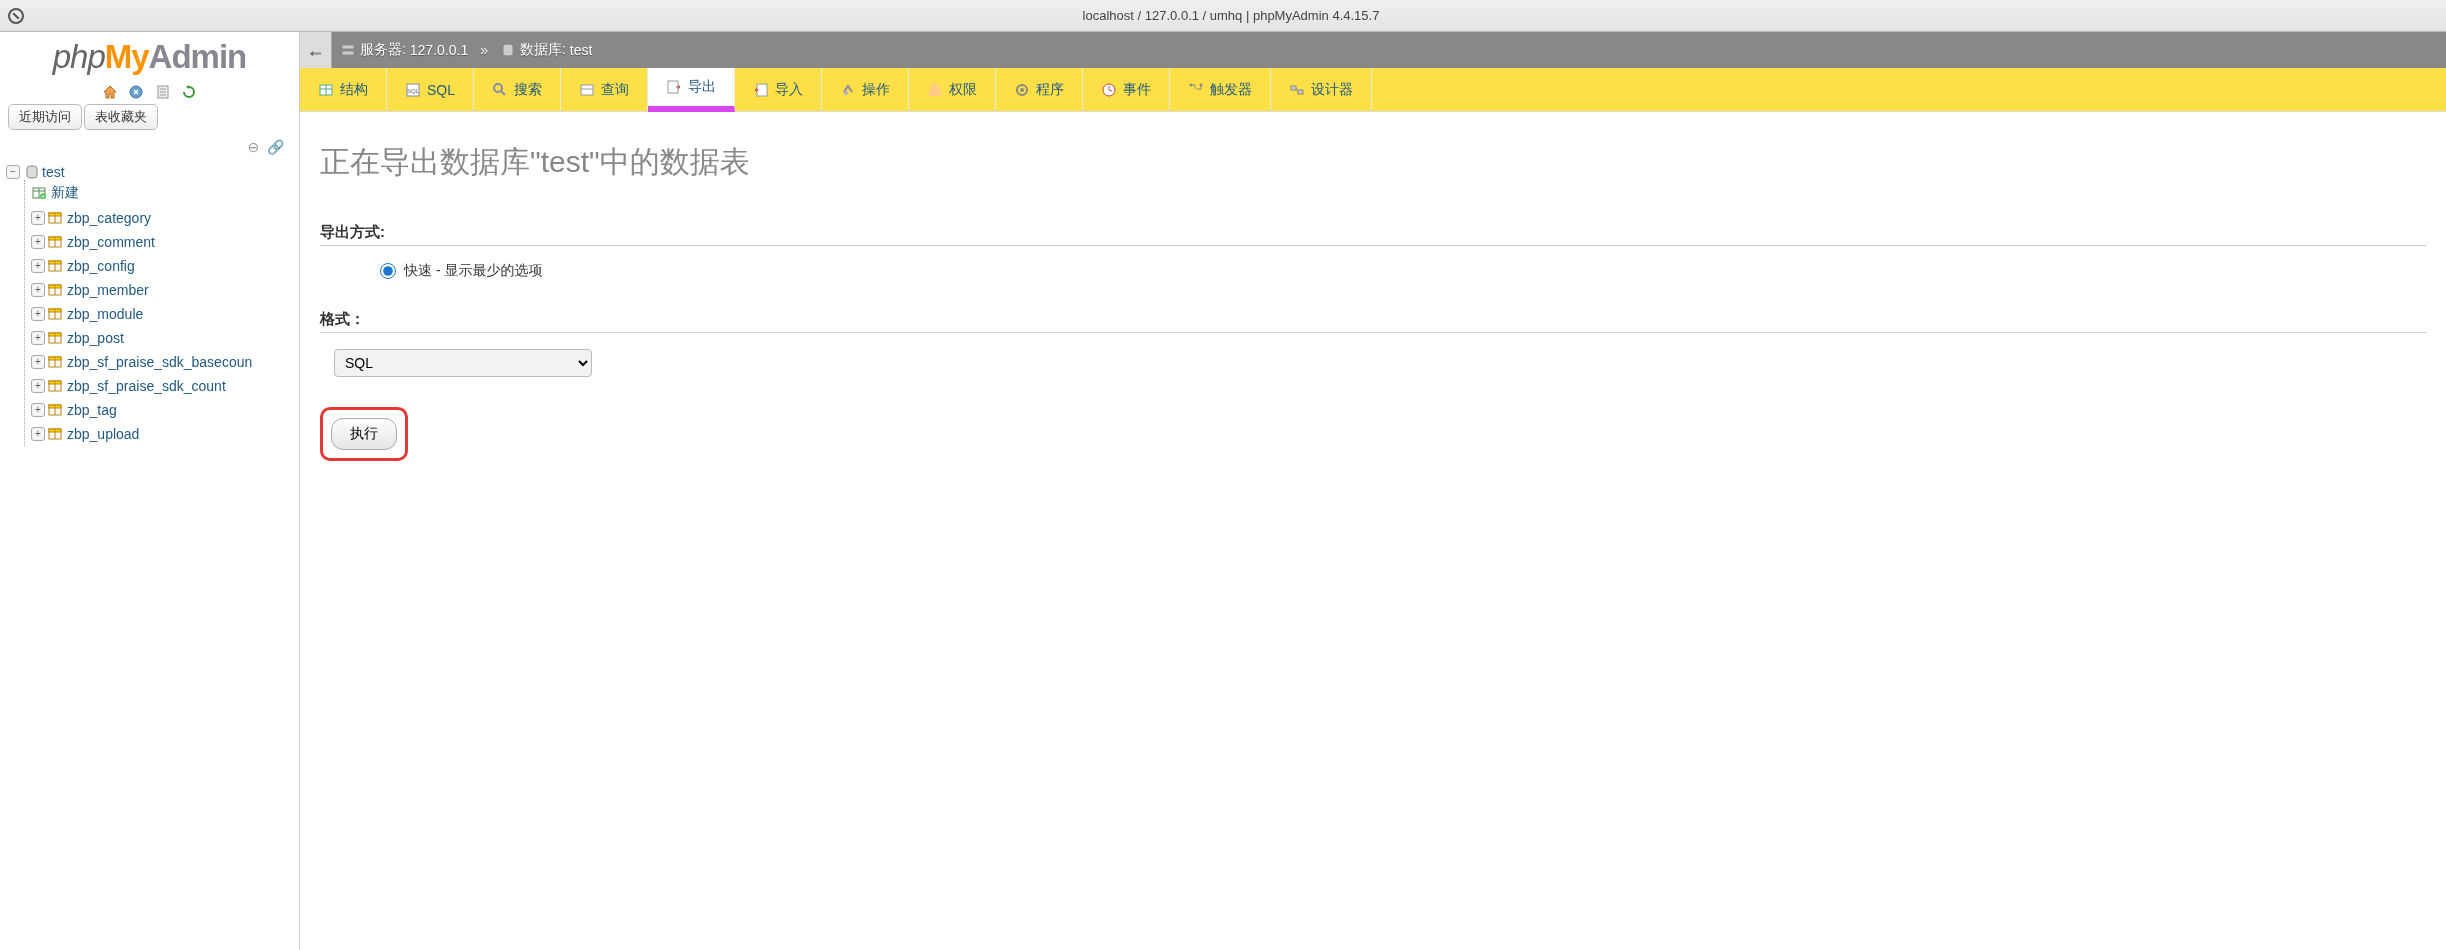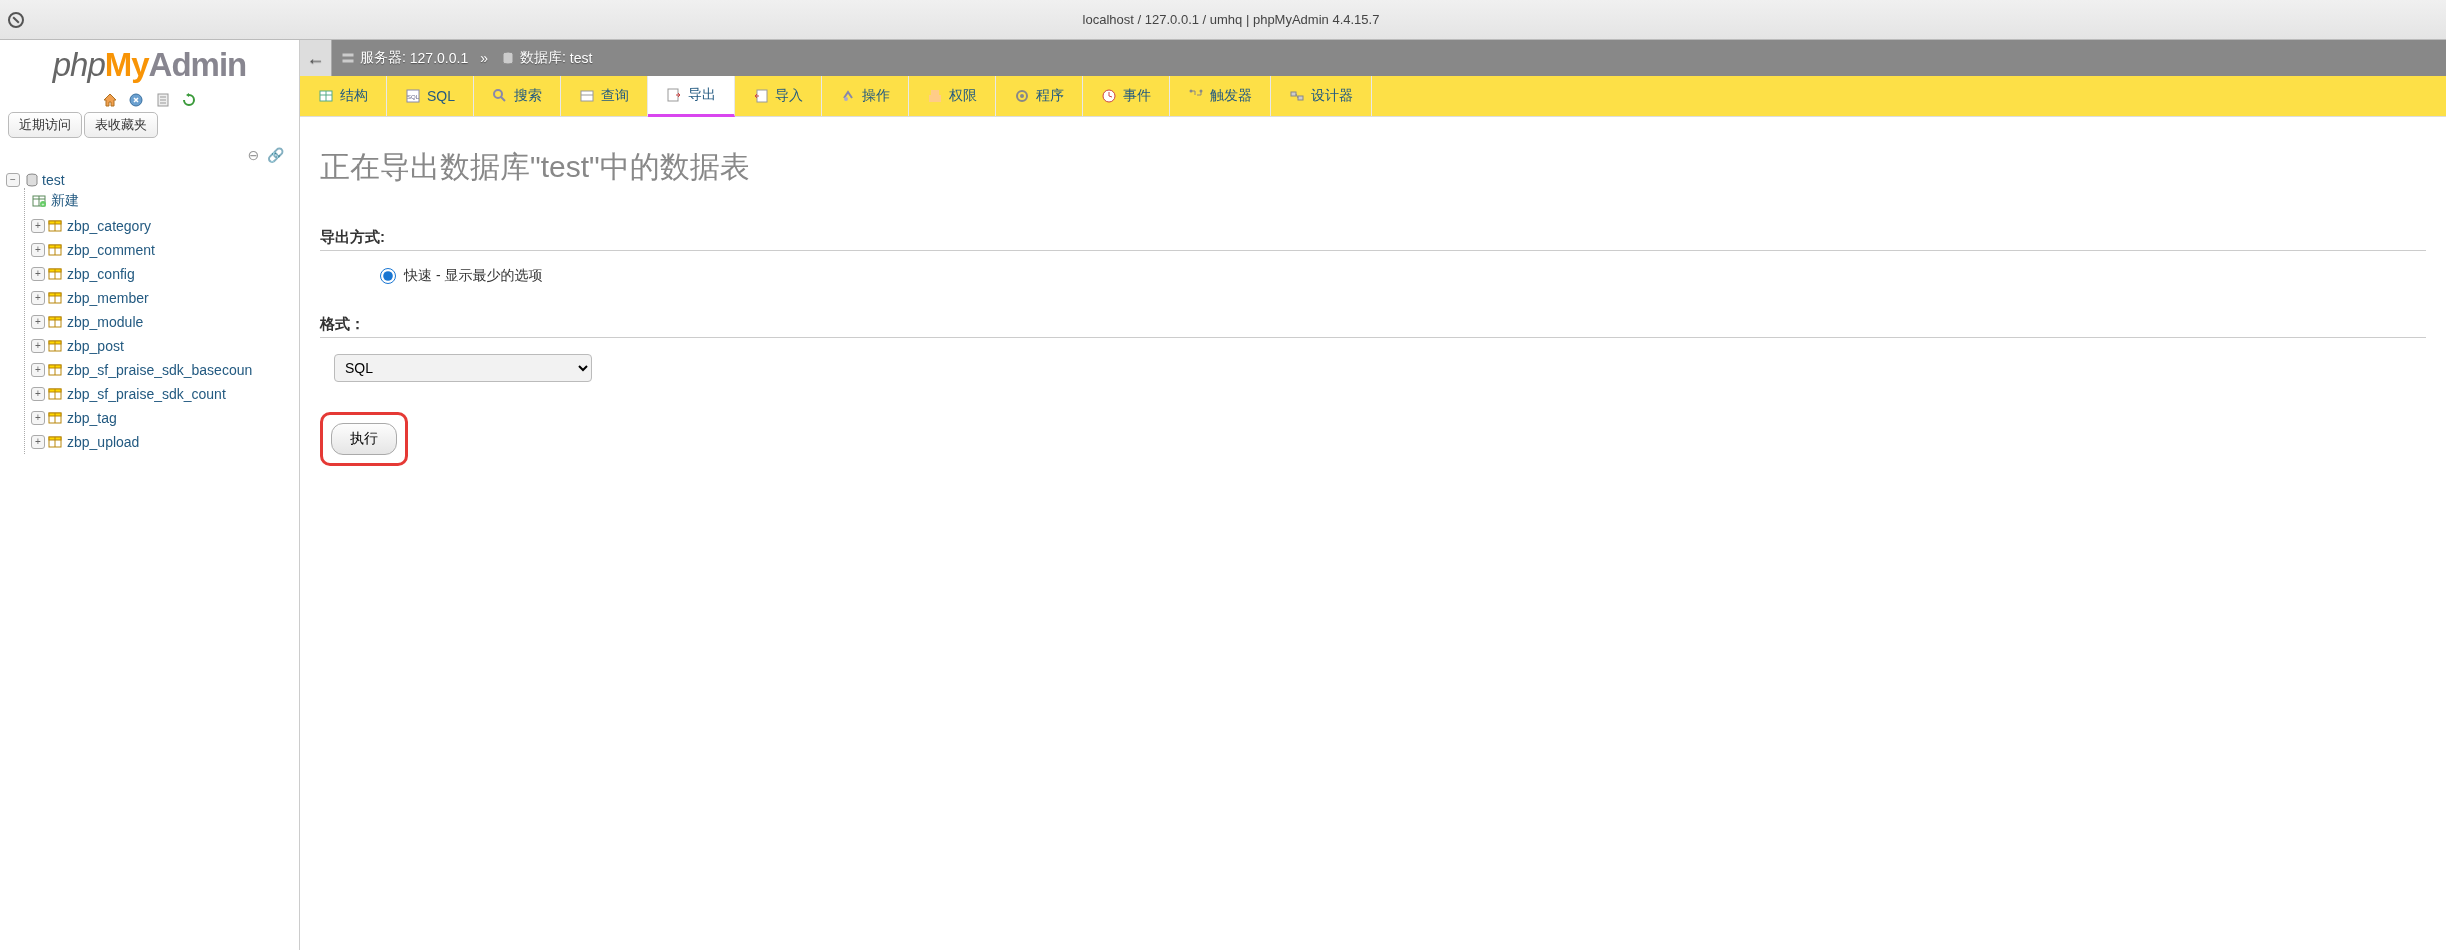--- a/index.html
+++ b/index.html
@@ -1,19 +1,19 @@
 <!DOCTYPE html>
 <html><head>
   <meta charset="utf-8">
   <style>
     * { margin: 0; padding: 0; box-sizing: border-box; font-family: -apple-system, "Helvetica Neue", Arial, sans-serif; }
     body { background: #fff; overflow: hidden; }
     
     
-    .titlebar { height: 40px; background: linear-gradient(#f0f0f0, #e4e4e4); border-bottom: 1px solid #bbb; display: flex; align-items: center; padding: 0 8px; }
+    .titlebar { height: 32px; background: linear-gradient(#f0f0f0, #e4e4e4); border-bottom: 1px solid #bbb; display: flex; align-items: center; padding: 0 8px; }
     .compass-icon { width: 16px; height: 16px; border: 2px solid #555; border-radius: 50%; position: relative; }
     .compass-icon::after { content: ''; position: absolute; width: 8px; height: 2px; background: #555; transform: rotate(45deg); top: 5px; left: 2px; }
     .titlebar-text { flex: 1; text-align: center; color: #444; font-size: 13px; }
     
     
     .container { display: flex; height: calc(100vh - 28px); }
     
     
     .sidebar { width: 300px; background: #fff; border-right: 1px solid #ccc; display: flex; flex-direction: column; }
     
@@ -44,21 +44,21 @@
     .content { flex: 1; background: #fff; display: flex; flex-direction: column; }
     
     .breadcrumb { background: #888; color: #fff; padding: 0; display: flex; align-items: center; font-size: 14px; text-shadow: 0 1px 1px rgba(0,0,0,0.4); height: 36px; }
     .back-btn { background: #ddd; color: #555; width: 32px; height: 36px; display: flex; align-items: center; justify-content: center; font-size: 18px; cursor: pointer; border-right: 1px solid #aaa; }
     .bc-seg { display: flex; align-items: center; padding: 0 8px; }
     .bc-icon { width: 16px; height: 16px; margin-right: 4px; }
     .bc-sep { margin: 0 4px; }
     
     .top-tabs { display: flex; background: #fde047; border-bottom: 1px solid #ddd; }
     .top-tab { padding: 10px 18px; font-size: 14px; color: #235a81; display: flex; align-items: center; gap: 6px; cursor: pointer; border-right: 1px solid #e8e8e8; }
-    .top-tab.active { background: #fff; border-bottom: 3px solid #d946ef; margin-bottom: -1px; color: #235a81; }
+    .top-tab.active { background: #fff; border-bottom: 6px solid #d946ef; margin-bottom: -1px; color: #235a81; }
     .tab-ico { width: 16px; height: 16px; }
     
     .main-area { padding: 30px 20px; }
     .page-title { font-size: 30px; color: #888; font-weight: normal; margin-bottom: 40px; }
     
     .section-label { font-size: 15px; font-weight: bold; color: #333; border-bottom: 1px solid #ccc; padding-bottom: 3px; margin-bottom: 16px; }
     
     .radio-group { padding-left: 60px; margin-bottom: 30px; }
     .radio-row { display: flex; align-items: center; margin: 10px 0; font-size: 14px; color: #333; }
     .radio-row input[type=radio] { width: 16px; height: 16px; margin-right: 8px; accent-color: #1976d2; }

